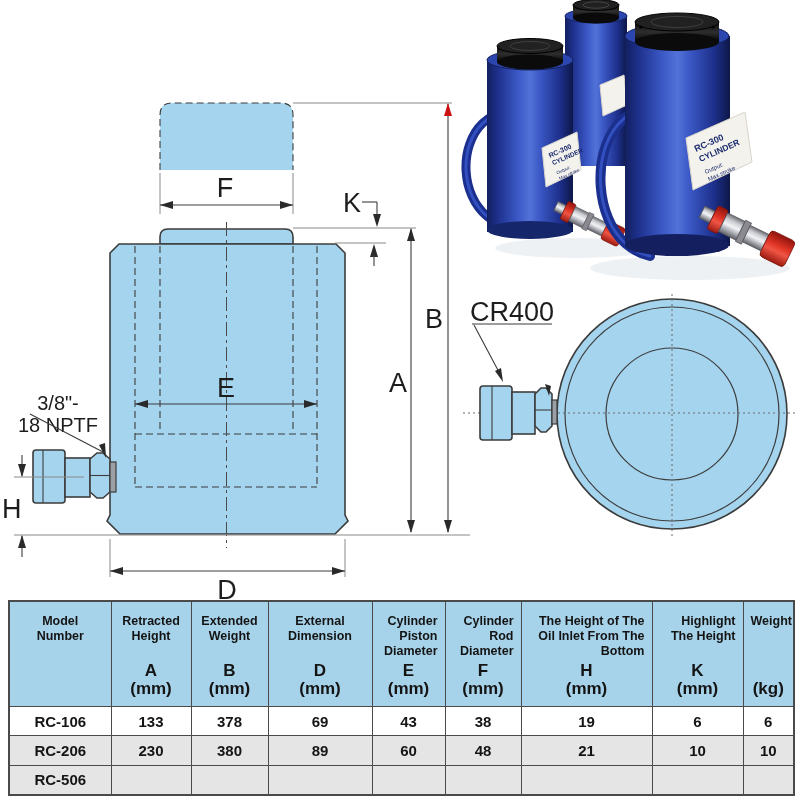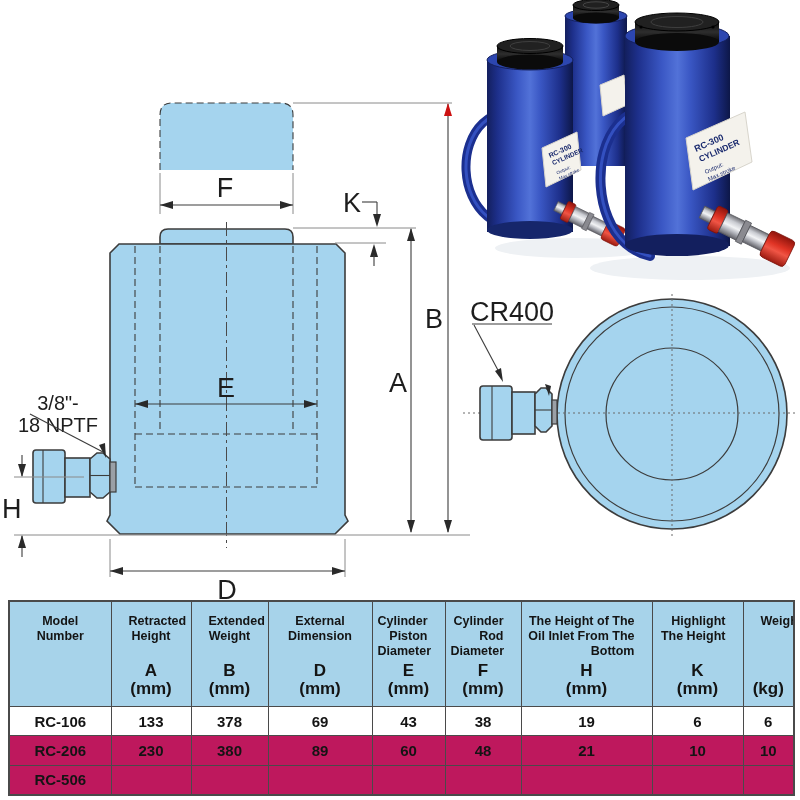--- a/index.html
+++ b/index.html
@@ -16,27 +16,27 @@
   .dimtext{font-family:"Liberation Sans", sans-serif;font-size:27px;fill:#1d1d1d;}
   .smalltext{font-family:"Liberation Sans", sans-serif;font-size:20px;fill:#1d1d1d;}
 
   
   #spec-table{position:absolute;left:8px;top:600px;width:786px;height:196px;
       border-collapse:collapse;table-layout:fixed;color:#141414;}
   #spec-table th,#spec-table td{border:1px solid #4a4a4a;padding:0;overflow:hidden;}
   #spec-table{border:2px solid #4a4a4a;}
   th.hcell{background:#a7d3ea;height:104px;vertical-align:top;font-weight:bold;}
   .hflex{display:flex;flex-direction:column;height:104px;}
-  .th-title{font-size:12.5px;line-height:1.2;margin-top:12px;padding:0 17px;text-align:center;}
+  .th-title{font-size:12.5px;line-height:1.2;margin-top:12px;padding:0 7px;text-align:center;}
   .th-title.left{text-align:right;padding-left:5px;}
   .th-spacer{flex:1;}
   .th-symbol{font-size:17px;text-align:center;line-height:1;}
   .th-unit{font-size:17px;text-align:center;margin-bottom:7px;line-height:1.2;}
   tr.row-white td{background:#ffffff;}
-  tr.row-blue td{background:#be185d;margin-top:24px;}
+  tr.row-blue td{background:#e5e5e5;margin-top:24px;}
   #spec-table td{height:22px;text-align:center;font-weight:bold;font-size:15px;}
 </style>
 </head>
 <body>
 
 <div id="page">
 
 <svg id="draw-svg" width="800" height="600" viewBox="0 0 800 600">
   <defs>
     <linearGradient id="gradBlue" x1="0" y1="0" x2="1" y2="0">

